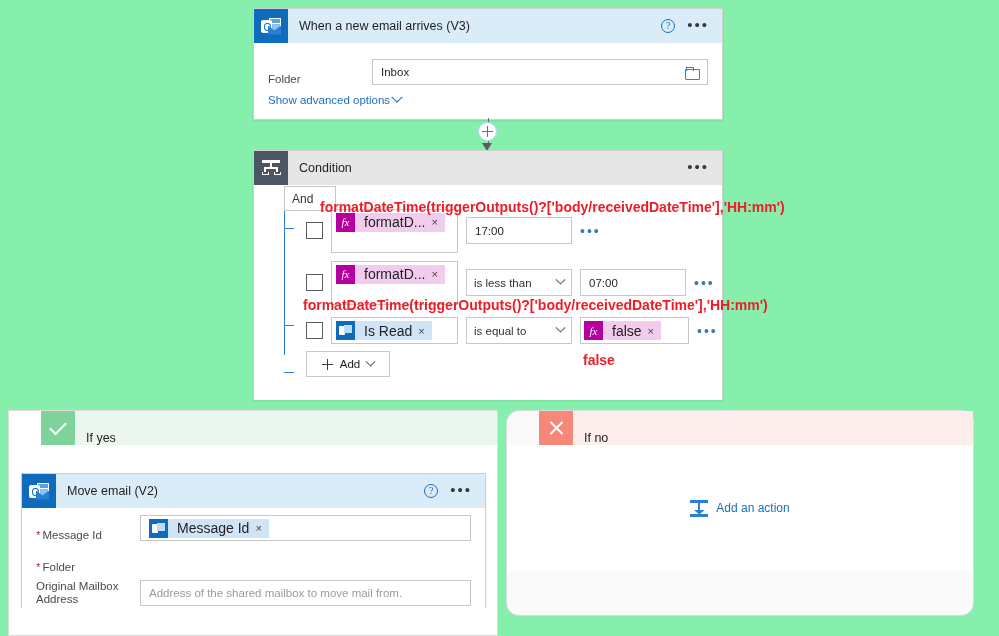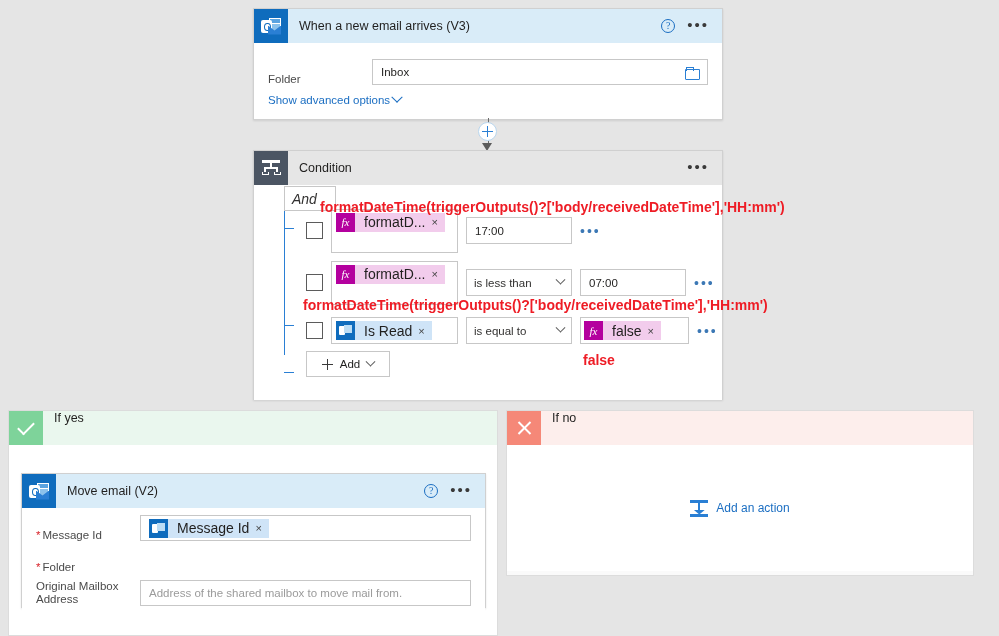--- a/index.html
+++ b/index.html
@@ -7,21 +7,21 @@
     margin: 0; padding: 0;
     width: 999px; height: 636px;
     background: #ffffff;
     font-family: "Liberation Sans", sans-serif;
     overflow: hidden;
   }
   .canvas {
     position: relative;
     width: 999px;
     height: 636px;
-    background: #e5e5e5;
+    background: #86efac;
   }
 
   
   .card {
     position: absolute;
     background: #ffffff;
     border: 1px solid #d0d0d0;
     box-shadow: 0 1px 2px rgba(0,0,0,.10);
   }
   .card-head {
@@ -234,24 +234,23 @@
   .and-box {
     position: absolute;
     left: 30px; top: 1px;
     min-width: 52px;
     height: 25px;
     border: 1px solid #c7c7c7;
     background: #fff;
     display: flex;
     align-items: center;
     padding: 0 7px;
-    font-size: 14px;
+    font-size: 12px;
     color: #323130;
     z-index: 1;
-    font-style: italic;
   }
   .rail {
     position: absolute;
     left: 30px; top: 24px;
     width: 1.4px;
     background: #2a7fd4;
   }
   .tick {
     position: absolute;
     left: 30px;
@@ -393,22 +392,23 @@
   }
 
   
   .branch {
     position: absolute;
     border: 1px solid #dcdcdc;
     background: #ffffff;
   }
   .branch-head {
     display: flex;
-    align-items: flex-start;
+    align-items: flex-end;
     height: 34px;
+    margin-left: 32px;
   }
   .branch-head.yes { background: #eaf7ee; }
   .branch-head.no  { background: #fdeeec; }
   .bh-ico {
     width: 34px; height: 34px;
     flex: 0 0 34px;
     display: flex; align-items: center; justify-content: center;
   }
   .bh-ico.yes { background: #7ed39a; }
   .bh-ico.no  { background: #f58878; }
@@ -631,21 +631,21 @@
         <div class="frow" style="height:40px; align-items:center;">
           <div class="flabel" style="line-height:13px;">Original Mailbox Address</div>
           <div class="finput">
             <span class="placeholder">Address of the shared mailbox to move mail from.</span>
           </div>
         </div>
       </div>
     </div>
   </div>
 
-  <div class="branch" style="left:506px; top:410px; width:468px; height:166px; background:#fafafa;">
+  <div class="branch" style="left:506px; top:410px; width:468px; height:206px; background:#fafafa;border-radius:13px;">
     <div class="branch-head no">
       <div class="bh-ico no">
           <div class="x-g"></div>
         </div>
       <div class="bh-title">If no</div>
     </div>
     <div style="background:#ffffff; height:126px; display:flex; align-items:center; justify-content:center;">
       <div class="add-action">
         <span class="aa-glyph">
           <span class="b1"></span>

